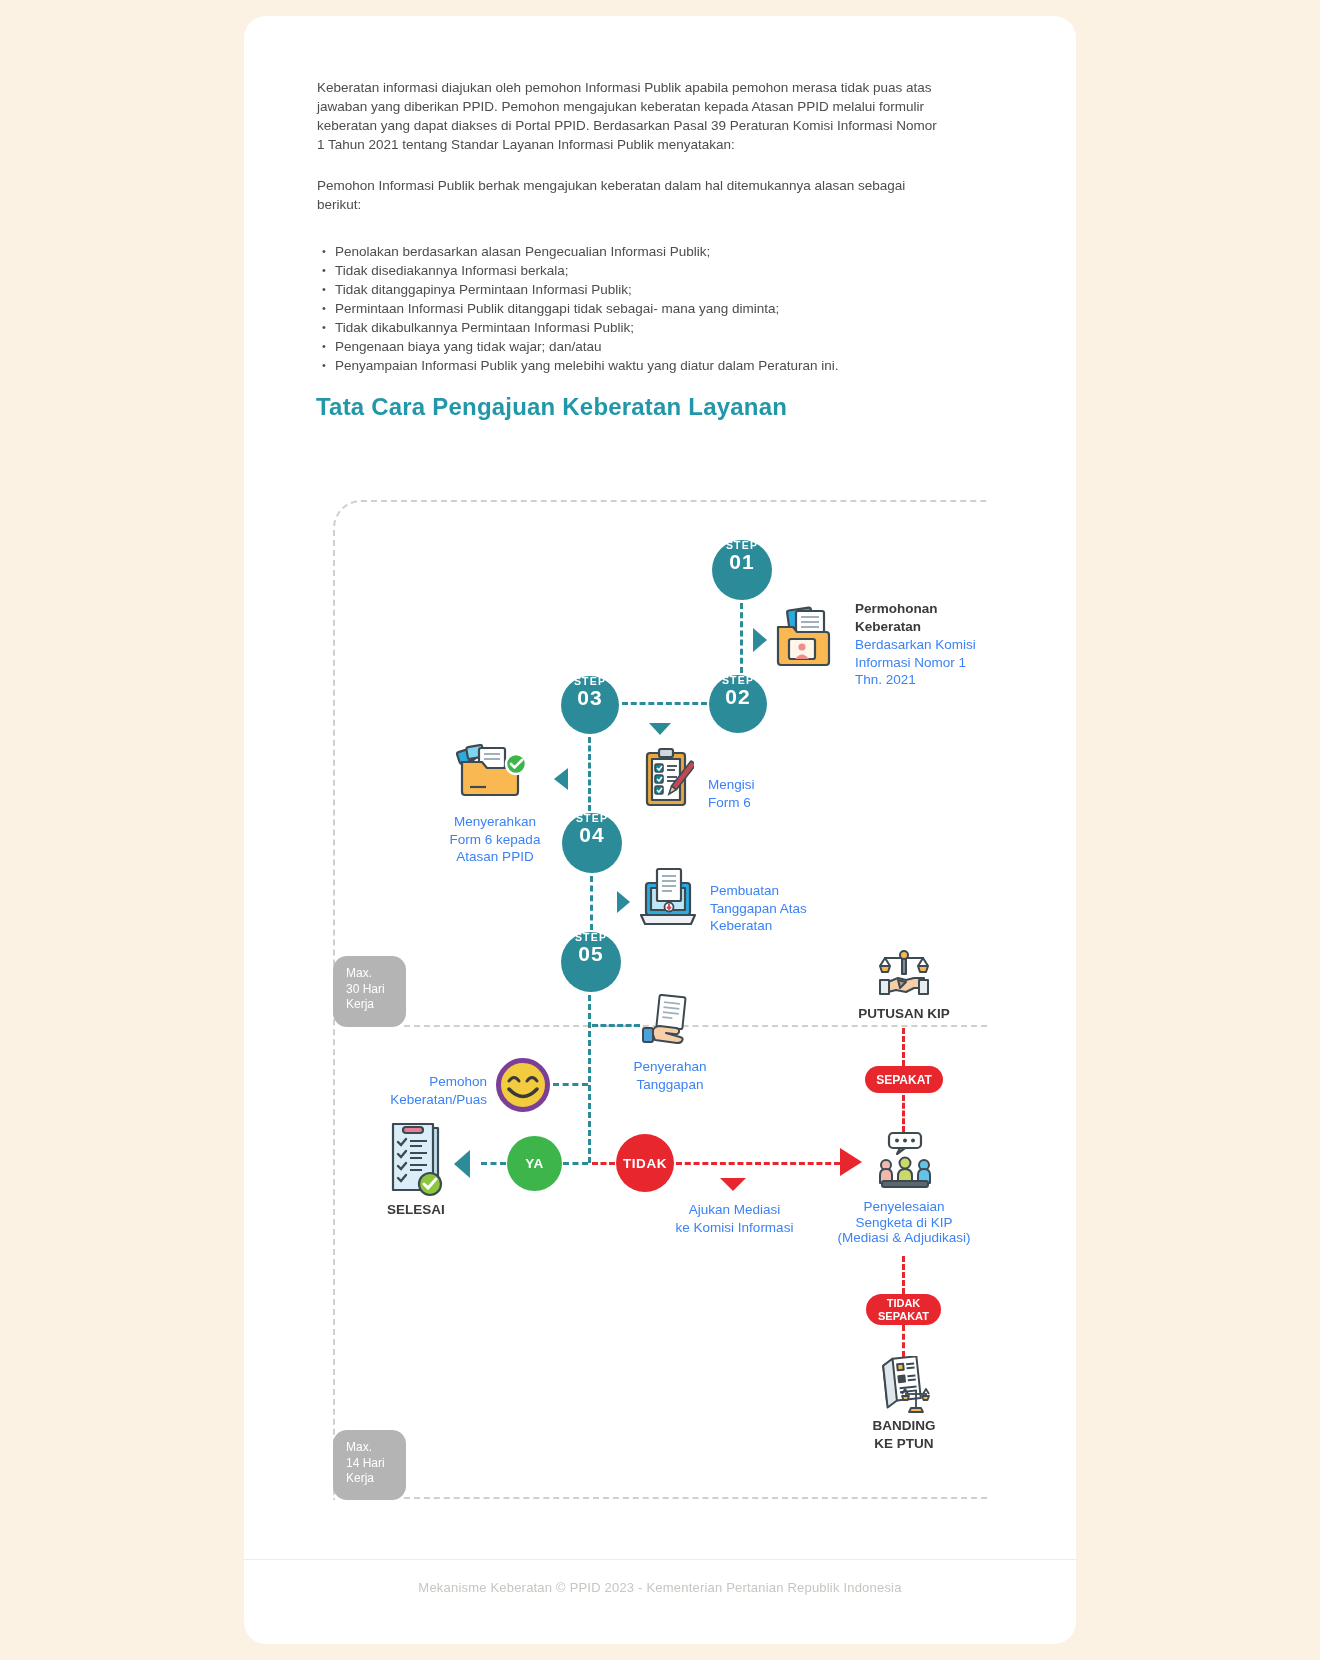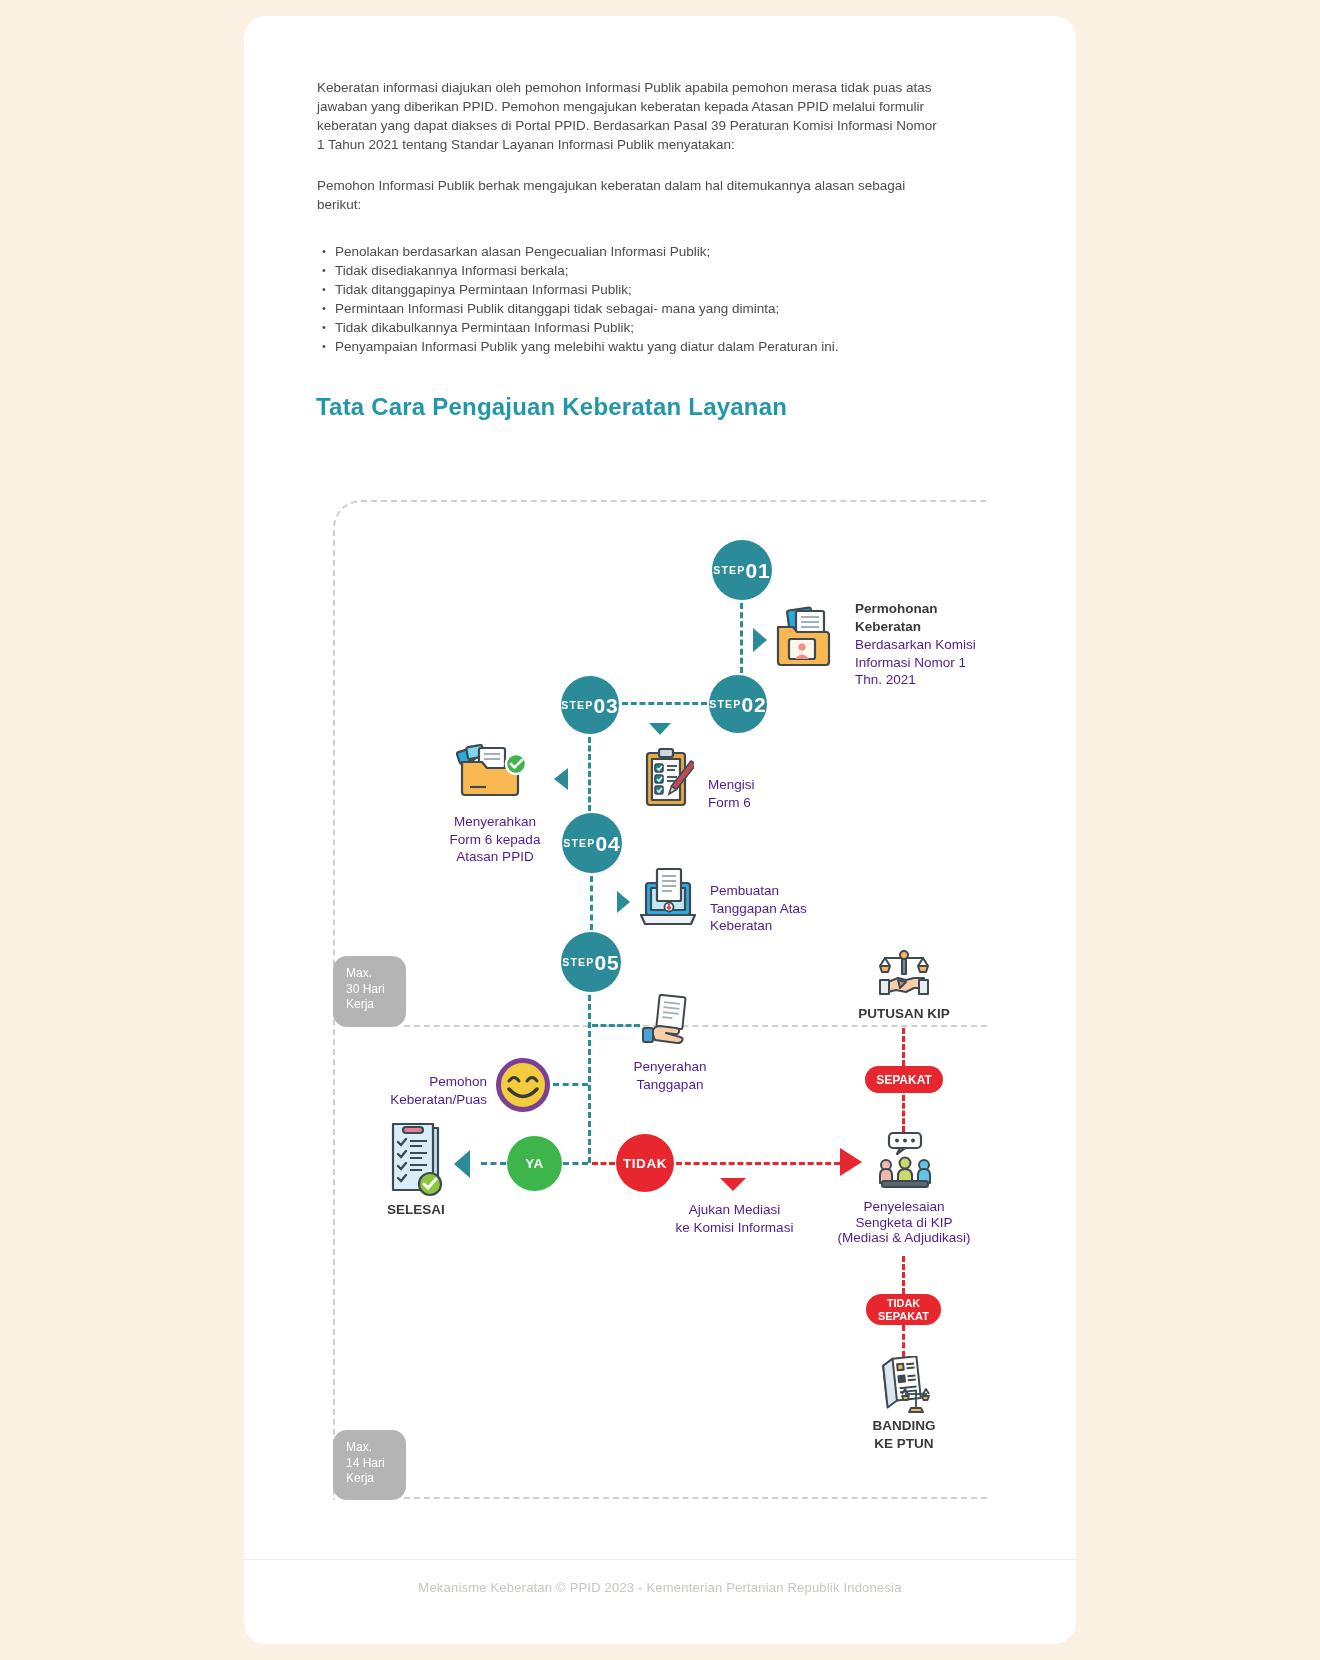--- a/index.html
+++ b/index.html
@@ -20,29 +20,29 @@
   .bullets li::before{content:"\2022";position:absolute;left:1px;top:0;font-size:11px;color:#4d4d4d;}
   .heading{font-size:24px;line-height:29px;font-weight:600;color:#2297a9;letter-spacing:.2px;}
   
   .flow-border{border-top:2px dashed #cfcfcf;border-left:2px dashed #cfcfcf;border-top-left-radius:28px;}
   .hdash{height:0;border-top:3px dashed #2b8b99;}
   .vdash{width:0;border-left:3px dashed #2b8b99;}
   .hdash.red{border-top-color:#e8262e;}
   .vdash.red{border-left-color:#e8262e;}
   .hdash.gray{border-top:2px dashed #cfcfcf;}
   .tri{width:0;height:0;}
-  .step-circle{background:#2b8b99;border-radius:50%;color:#fff;display:flex;flex-direction:row;align-items:center;justify-content:center;font-weight:bold;}
+  .step-circle{background:#2b8b99;border-radius:50%;color:#fff;display:flex;flex-direction:column;align-items:center;font-weight:bold;}
   .step-circle .s{font-size:10.5px;line-height:11px;letter-spacing:1.2px;}
   .step-circle .n{font-size:21px;line-height:21px;letter-spacing:1px;}
   .decision{border-radius:50%;color:#fff;font-weight:bold;display:flex;align-items:center;justify-content:center;font-size:13.5px;letter-spacing:.6px;}
   .decision.green{background:#3db54b;}
   .decision.red{background:#e8262e;}
   .pill{background:#e8262e;color:#fff;font-weight:bold;border-radius:16px;display:flex;align-items:center;justify-content:center;text-align:center;white-space:pre-line;}
   .chip{background:#b4b4b4;border-radius:14px;color:#ffffff;font-size:12px;line-height:15.5px;padding:10px 0 0 13px;white-space:pre-line;box-sizing:border-box;}
-  .lbl{font-size:13.5px;line-height:17.5px;color:#4c1d95;white-space:pre-line;}
+  .lbl{font-size:13.5px;line-height:17.5px;color:#3b82f6;white-space:pre-line;}
   .lbl.b{font-weight:bold;color:#3a3a3a;}
   .center{text-align:center;}
   .right{text-align:right;}
   .footer-rule{border-top:1px solid #ececec;}
   .footer-text{font-size:13px;color:#c9c5c0;text-align:center;letter-spacing:.2px;}
   svg{display:block;}
 </style>
 </head>
 <body>
 
@@ -50,20 +50,21 @@
 
   <div class="abs para" style="left:73px;top:62px;width:628px;">Keberatan informasi diajukan oleh pemohon Informasi Publik apabila pemohon merasa tidak puas atas jawaban yang diberikan PPID. Pemohon mengajukan keberatan kepada Atasan PPID melalui formulir keberatan yang dapat diakses di Portal PPID. Berdasarkan Pasal 39 Peraturan Komisi Informasi Nomor 1 Tahun 2021 tentang Standar Layanan Informasi Publik menyatakan:</div>
   <div class="abs para" style="left:73px;top:160px;width:628px;">Pemohon Informasi Publik berhak mengajukan keberatan dalam hal ditemukannya alasan sebagai berikut:</div>
 
   <ul class="abs bullets" style="left:73px;top:222px;width:648px;">
     <li>Penolakan berdasarkan alasan Pengecualian Informasi Publik;</li>
     <li>Tidak disediakannya Informasi berkala;</li>
     <li>Tidak ditanggapinya Permintaan Informasi Publik;</li>
     <li>Permintaan Informasi Publik ditanggapi tidak sebagai- mana yang diminta;</li>
     <li>Tidak dikabulkannya Permintaan Informasi Publik;</li>
+    <li>Pengenaan biaya yang tidak wajar; dan/atau</li>
     <li>Penyampaian Informasi Publik yang melebihi waktu yang diatur dalam Peraturan ini.</li>
   </ul>
 
   <div class="abs heading" style="left:72px;top:376px;">
     <div>Tata Cara Pengajuan Keberatan Layanan</div>
   </div>
 
   <div class="abs flow-border" style="left:89px;top:484px;width:654px;height:998px;"></div>
   <div class="abs hdash gray" style="left:160px;top:1009px;width:583px;"></div>
   <div class="abs hdash gray" style="left:160px;top:1481px;width:583px;"></div>

